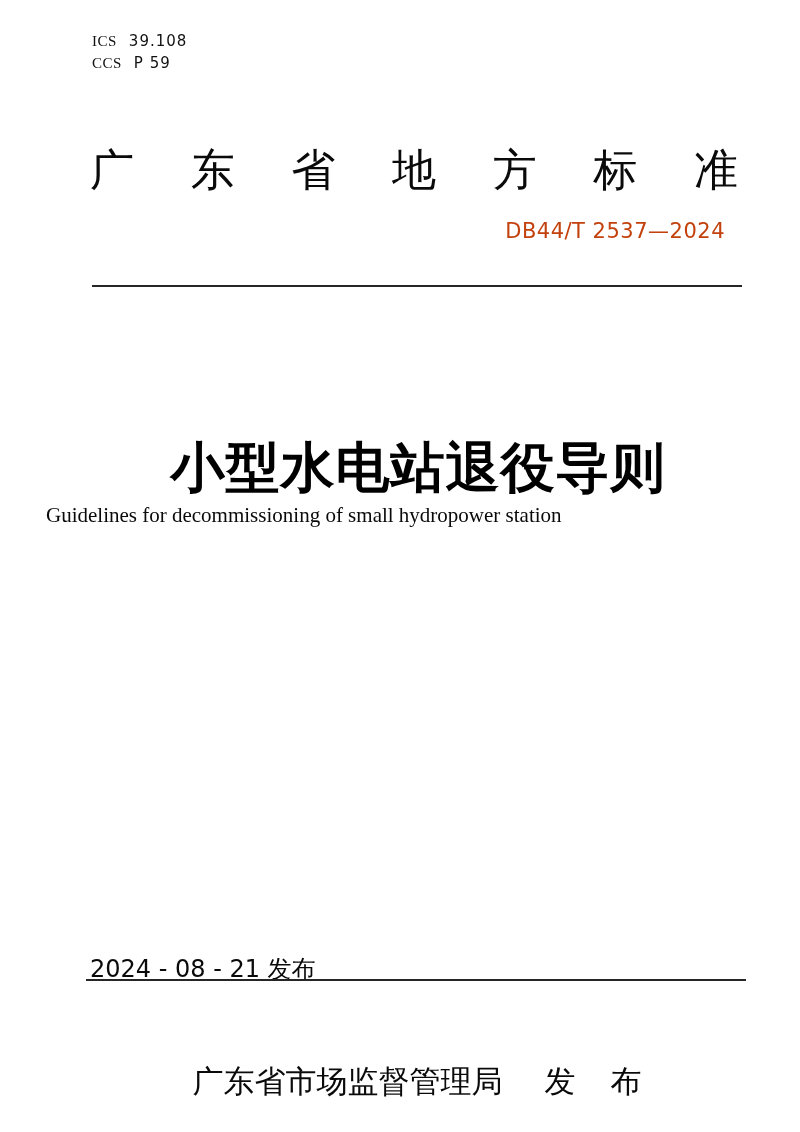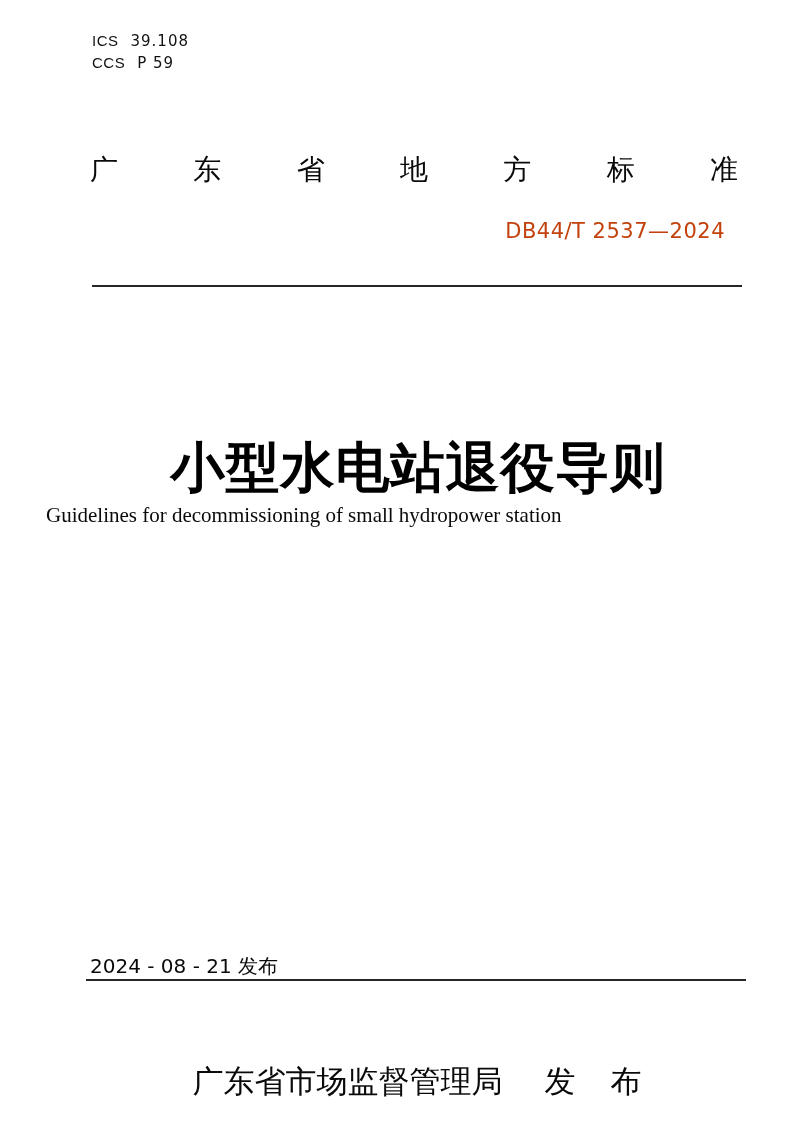--- a/index.html
+++ b/index.html
@@ -20,21 +20,21 @@
   .codes {
     position: absolute;
     left: 92px;
     top: 30px;
     font-size: 15px;
     line-height: 22px;
     color: #111;
   }
   .codes .row { white-space: nowrap; }
   .codes .label {
-    font-family: Liberation Sans, sans-serif;
+    font-family: Liberation Serif, serif;
     letter-spacing: 0.5px;
   }
   .codes .value {
     font-family: "DejaVu Sans", sans-serif;
     margin-left: 12px;
     letter-spacing: 1px;
   }
 
   
   .logo {
@@ -54,21 +54,21 @@
     stroke-width: 2.4px;
     letter-spacing: -2px;
   }
 
   
   .std-category {
     position: absolute;
     left: 90px;
     top: 150px;
     width: 648px;
-    font-size: 28px;
+    font-size: 44px;
     line-height: 40px;
     font-weight: 500;
     color: #0a0a0a;
     text-align: justify;
     text-align-last: justify;
     text-justify: inter-character;
   }
 
   
   .designation {
@@ -114,21 +114,21 @@
   }
 
   
   .dates {
     position: absolute;
     left: 90px;
     top: 953px;
     width: 660px;
     display: flex;
     justify-content: space-between;
-    font-size: 20px;
+    font-size: 24px;
     color: #0a0a0a;
     white-space: nowrap;
   }
 
   
   .publisher-line {
     position: absolute;
     left: 92px;
     top: 1029px;
     width: 652px;

